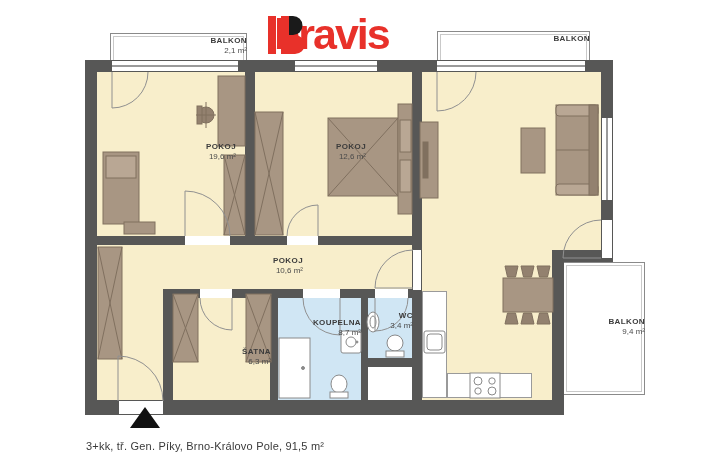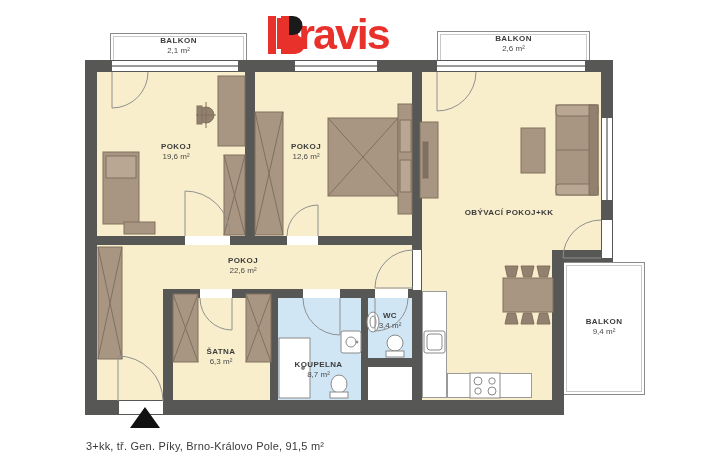--- a/index.html
+++ b/index.html
@@ -28,21 +28,21 @@
   .bathfloor{position:absolute;background:var(--bath);}
   .wall{position:absolute;background:var(--wall);}
   .win{position:absolute;background:linear-gradient(#ffffff 0 42%, #9a9a9a 42% 58%, #ffffff 58% 100%);}
   .winv{position:absolute;background:linear-gradient(90deg,#ffffff 0 42%, #9a9a9a 42% 58%, #ffffff 58% 100%);}
   .gap{position:absolute;background:#ffffff;}
   .balcony{position:absolute;background:#ffffff;border:1px solid #8a8a8a;box-sizing:border-box;}
   .rail{position:absolute;inset:2px;border:1px solid #c9c9c9;}
   .counter{position:absolute;background:#ffffff;border:1px solid #9a9a9a;box-sizing:border-box;}
   .niche{position:absolute;background:#ffffff;}
   
-  .rlabel{position:absolute;text-align:center;color:#3c3c3c;z-index:30;}
+  .rlabel{position:absolute;text-align:right;color:#3c3c3c;z-index:30;}
   .rname{font-size:8px;font-weight:bold;letter-spacing:.4px;line-height:10px;}
   .rarea{font-size:8px;line-height:10px;color:#4a4a4a;}
   .caption{
     position:absolute;left:86px;top:440px;font-size:11px;color:#3a3a3a;letter-spacing:.2px;
   }
   svg{position:absolute;left:0;top:0;z-index:20;}
   .z1{z-index:1}.z2{z-index:2}.z3{z-index:5}.z4{z-index:8}
 </style>
 </head>
 <body>
@@ -265,42 +265,40 @@
 
   <polygon points="130,428 160,428 145,407" fill="#111111"></polygon>
 </svg>
 
 <div class="rlabel" style="left:110px;top:36px;width:137px;">
   <div class="rname">BALKON</div>
   <div class="rarea">2,1 m²</div>
 </div>
 <div class="rlabel" style="left:437px;top:34px;width:153px;">
   <div class="rname">BALKON</div>
-  <div class="rarea">2,6 m²</div>
 </div>
 <div class="rlabel" style="left:116px;top:142px;width:120px;">
   <div class="rname">POKOJ</div>
   <div class="rarea">19,6 m²</div>
 </div>
 <div class="rlabel" style="left:246px;top:142px;width:120px;">
   <div class="rname">POKOJ</div>
   <div class="rarea">12,6 m²</div>
 </div>
 <div class="rlabel" style="left:429px;top:208px;width:160px;">
-  <div class="rname">OBÝVACÍ POKOJ+KK</div>
 </div>
 <div class="rlabel" style="left:183px;top:256px;width:120px;">
   <div class="rname">POKOJ</div>
-  <div class="rarea">22,6 m²</div>
+  <div class="rarea">10,6 m²</div>
 </div>
 <div class="rlabel" style="left:171px;top:347px;width:100px;">
   <div class="rname">ŠATNA</div>
   <div class="rarea">6,3 m²</div>
 </div>
-<div class="rlabel" style="left:276px;top:318px;width:85px;margin-top:42px;">
+<div class="rlabel" style="left:276px;top:318px;width:85px;">
   <div class="rname">KOUPELNA</div>
   <div class="rarea">8,7 m²</div>
 </div>
 <div class="rlabel" style="left:367px;top:311px;width:46px;">
   <div class="rname">WC</div>
   <div class="rarea">3,4 m²</div>
 </div>
 <div class="rlabel" style="left:563px;top:317px;width:82px;">
   <div class="rname">BALKON</div>
   <div class="rarea">9,4 m²</div>

